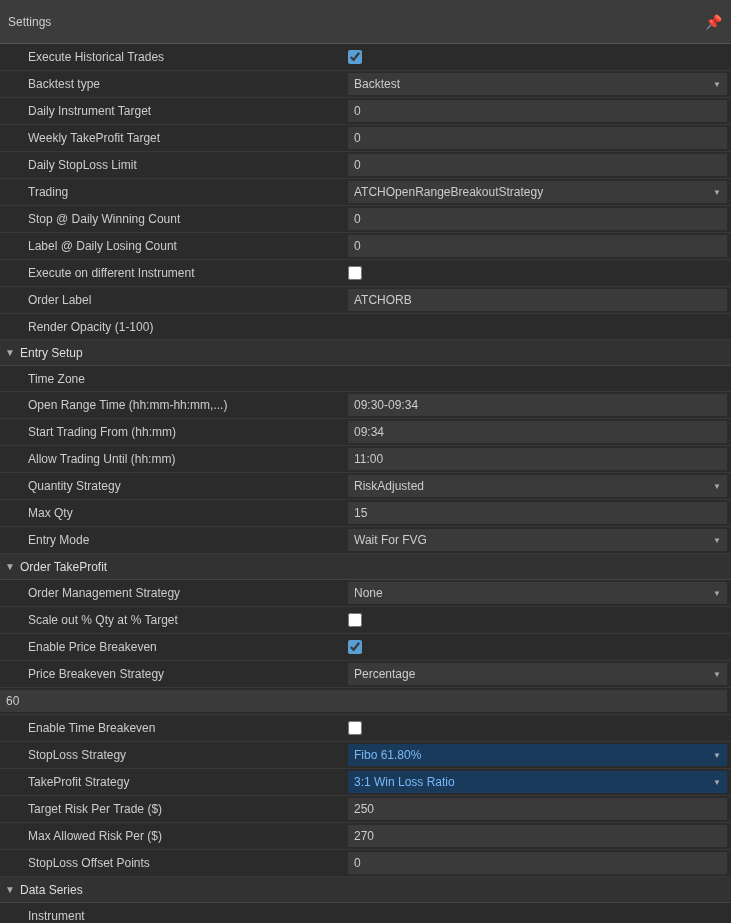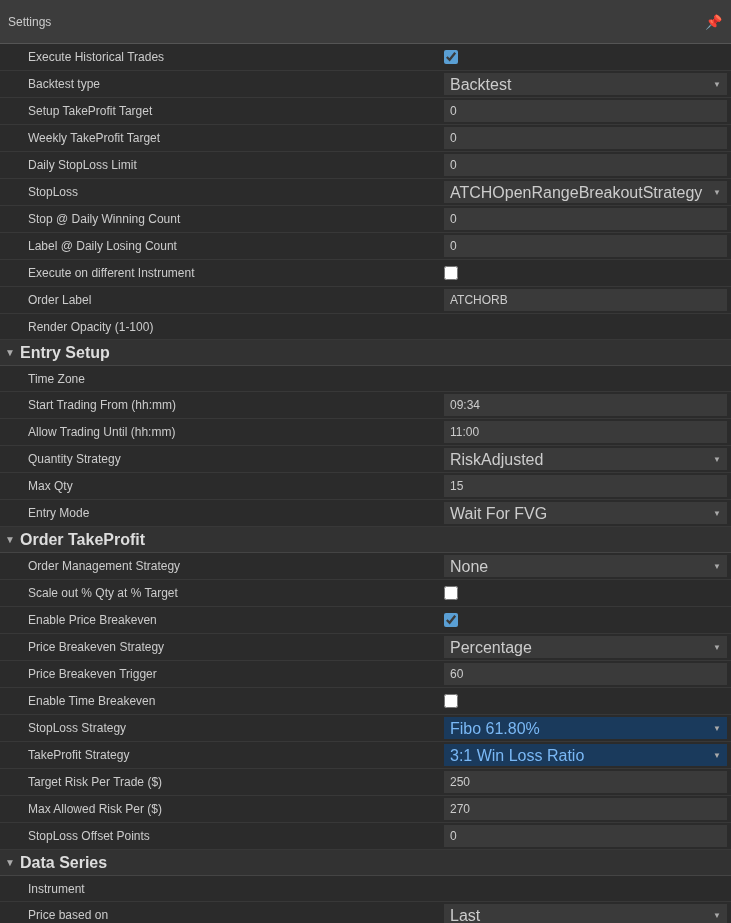--- a/index.html
+++ b/index.html
@@ -36,21 +36,21 @@
       height: calc(923px - 26px);
     }
     .row {
       display: flex;
       align-items: center;
       min-height: 26px;
       border-bottom: 1px solid #383838;
       padding: 2px 0;
     }
     .row-label {
-      width: 444px;
+      width: 348px;
       padding-left: 12px;
       color: #cccccc;
       font-size: 12px;
       flex-shrink: 0;
     }
     .row-label.indented {
       padding-left: 28px;
     }
     .row-value {
       flex: 1;
@@ -68,21 +68,21 @@
     }
     .dropdown-wrapper {
       position: relative;
       width: 100%;
     }
     .dropdown-wrapper select {
       width: 100%;
       background: #3a3a3a;
       border: none;
       color: #cccccc;
-      font-size: 16px;
+      font-size: 12px;
       padding: 2px 20px 2px 6px;
       height: 22px;
       outline: none;
       appearance: none;
       -webkit-appearance: none;
       cursor: pointer;
     }
     .dropdown-wrapper::after {
       content: '▼';
       position: absolute;
@@ -113,23 +113,23 @@
       border-bottom: 1px solid #444;
     }
     .section-header .section-arrow {
       width: 20px;
       text-align: center;
       color: #aaa;
       font-size: 10px;
       flex-shrink: 0;
     }
     .section-header .section-title {
-      font-size: 16px;
+      font-size: 12px;
       color: #dddddd;
-      font-weight: bold;
+      font-weight: normal;
     }
     .highlighted-value {
       background: #1a3a5c !important;
       color: #7ab8f5 !important;
     }
     .highlighted-value option {
       background: #3a3a3a;
       color: #cccccc;
     }
   </style>
@@ -150,33 +150,33 @@
           </div>
         </div>
       </div>
       <div class="row">
         <div class="row-label indented">Backtest type</div>
         <div class="row-value">
           <div class="dropdown-wrapper"><select><option value="Backtest">Backtest</option><option value="Live">Live</option></select></div>
         </div>
       </div>
       <div class="row">
-        <div class="row-label indented">Setup TakeProfit Target</div>
+        <div class="row-label indented">Daily Instrument Target</div>
         <div class="row-value"><input type="text" class="text-input" value="0" style=""></div>
       </div>
       <div class="row">
         <div class="row-label indented">Weekly TakeProfit Target</div>
         <div class="row-value"><input type="text" class="text-input" value="0" style=""></div>
       </div>
       <div class="row">
         <div class="row-label indented">Daily StopLoss Limit</div>
         <div class="row-value"><input type="text" class="text-input" value="0" style=""></div>
       </div>
       <div class="row">
-        <div class="row-label indented">StopLoss</div>
+        <div class="row-label indented">Trading</div>
         <div class="row-value">
           <div class="dropdown-wrapper"><select><option value="ATCHOpenRangeBreakoutStrategy">ATCHOpenRangeBreakoutStrategy</option></select></div>
         </div>
       </div>
       <div class="row">
         <div class="row-label indented">Stop @ Daily Winning Count</div>
         <div class="row-value"><input type="text" class="text-input" value="0" style=""></div>
       </div>
       <div class="row">
         <div class="row-label indented">Label @ Daily Losing Count</div>
@@ -198,20 +198,24 @@
         <div class="row-label indented">Render Opacity (1-100)</div>
       </div>
       <div class="section-header">
       <span class="section-arrow">▼</span>
       <span class="section-title">Entry Setup</span>
     </div>
       <div class="row">
         <div class="row-label indented">Time Zone</div>
       </div>
       <div class="row">
+        <div class="row-label indented">Open Range Time (hh:mm-hh:mm,...)</div>
+        <div class="row-value"><input type="text" class="text-input" value="09:30-09:34" style=""></div>
+      </div>
+      <div class="row">
         <div class="row-label indented">Start Trading From (hh:mm)</div>
         <div class="row-value"><input type="text" class="text-input" value="09:34" style=""></div>
       </div>
       <div class="row">
         <div class="row-label indented">Allow Trading Until (hh:mm)</div>
         <div class="row-value"><input type="text" class="text-input" value="11:00" style=""></div>
       </div>
       <div class="row">
         <div class="row-label indented">Quantity Strategy</div>
         <div class="row-value">
@@ -254,21 +258,20 @@
           </div>
         </div>
       </div>
       <div class="row">
         <div class="row-label indented">Price Breakeven Strategy</div>
         <div class="row-value">
           <div class="dropdown-wrapper"><select><option value="Percentage">Percentage</option><option value="Fixed">Fixed</option></select></div>
         </div>
       </div>
       <div class="row">
-        <div class="row-label indented">Price Breakeven Trigger</div>
         <div class="row-value"><input type="text" class="text-input" value="60" style=""></div>
       </div>
       <div class="row">
         <div class="row-label indented">Enable Time Breakeven</div>
         <div class="row-value">
           <div class="checkbox-wrap">
             <input type="checkbox" style="">
           </div>
         </div>
       </div>

